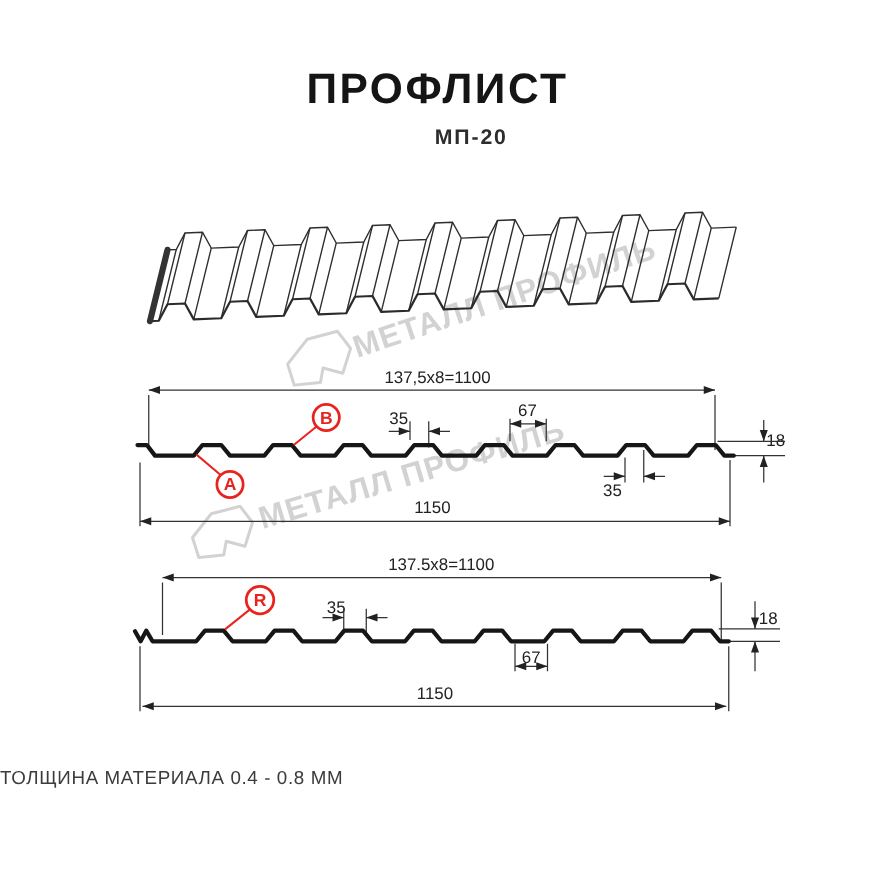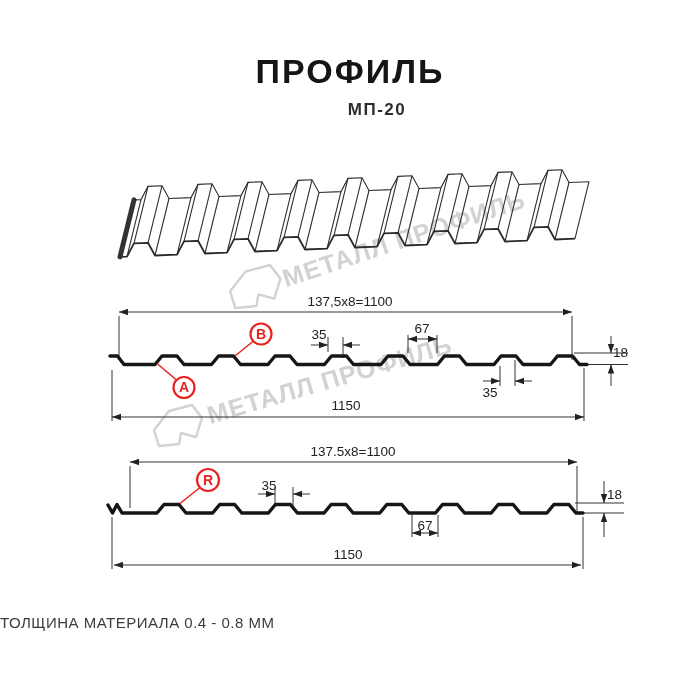--- a/index.html
+++ b/index.html
@@ -28,21 +28,21 @@
   .p3-front{stroke:#2b2b2b;stroke-width:1.8;fill:none;stroke-linejoin:round;}
   .p3-thin{stroke:#2e2e2e;stroke-width:1.1;fill:none;}
   .p3-cap{stroke:#333;stroke-width:5;stroke-linecap:round;fill:none;}
   .wm-logo{fill:none;stroke:#d2d2d2;stroke-width:2.4;stroke-linejoin:round;}
 </style>
 </head>
 <body>
 
 <div class="page">
 
-  <div class="title">ПРОФИЛЬ</div>
+  <div class="title">ПРОФЛИСТ</div>
   <div class="subtitle">МП-20</div>
 
   <div class="wm wm-a">МЕТАЛЛ ПРОФИЛЬ</div>
   <div class="wm wm-b">МЕТАЛЛ ПРОФИЛЬ</div>
 
   <svg id="drawing" width="700" height="700" viewBox="0 0 700 700">
     <g id="gWm">
         <path d="M230.1 291.3 L245.85 271.35 L270 265.05 L280.5 278.7 L274.2 298.65 L258.45 294.45 L256.35 306 L235.35 308.1 Z" class="wm-logo"></path>
         <path d="M154 430 L169 411 L192 405 L202 418 L196 437 L181 433 L179 444 L159 446 Z" class="wm-logo"></path>
       </g>

